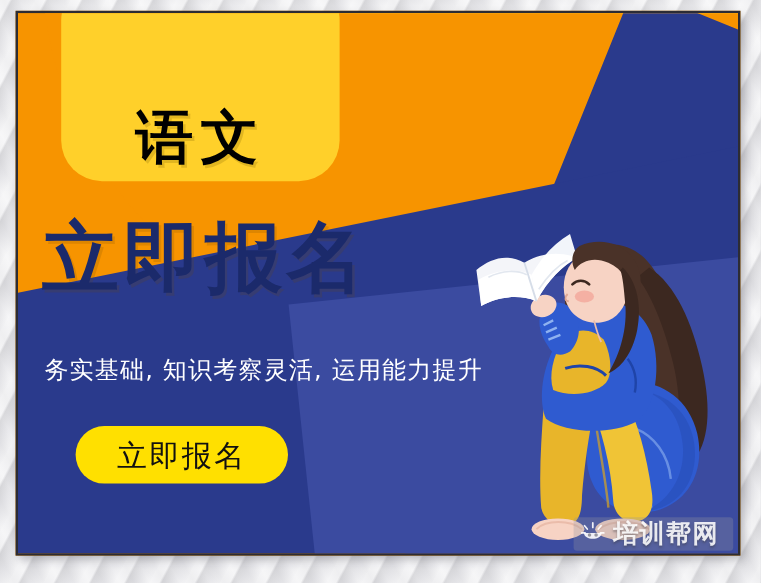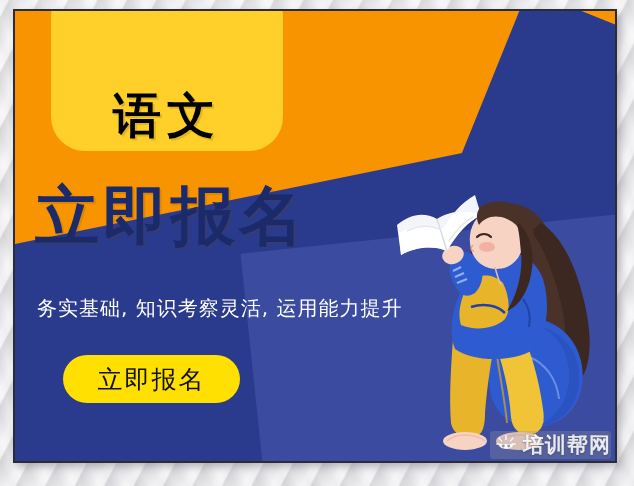--- a/index.html
+++ b/index.html
@@ -179,21 +179,21 @@
   }
 
   
   #watermark {
     position: absolute;
     right: 4px;
     bottom: 2px;
     display: flex;
     align-items: center;
     gap: 6px;
-    padding: 3px 0 3px 5px;
+    padding: 3px 12px 3px 5px;
     background: rgba(150,150,160,0.30);
     border-radius: 3px;
   }
   #watermark .wm-text {
     font-family: "DejaVu Sans", "Liberation Sans", sans-serif;
     font-size: 21px;
     font-weight: 700;
     color: rgba(255,255,255,0.88);
     letter-spacing: 1px;
     line-height: 1;

